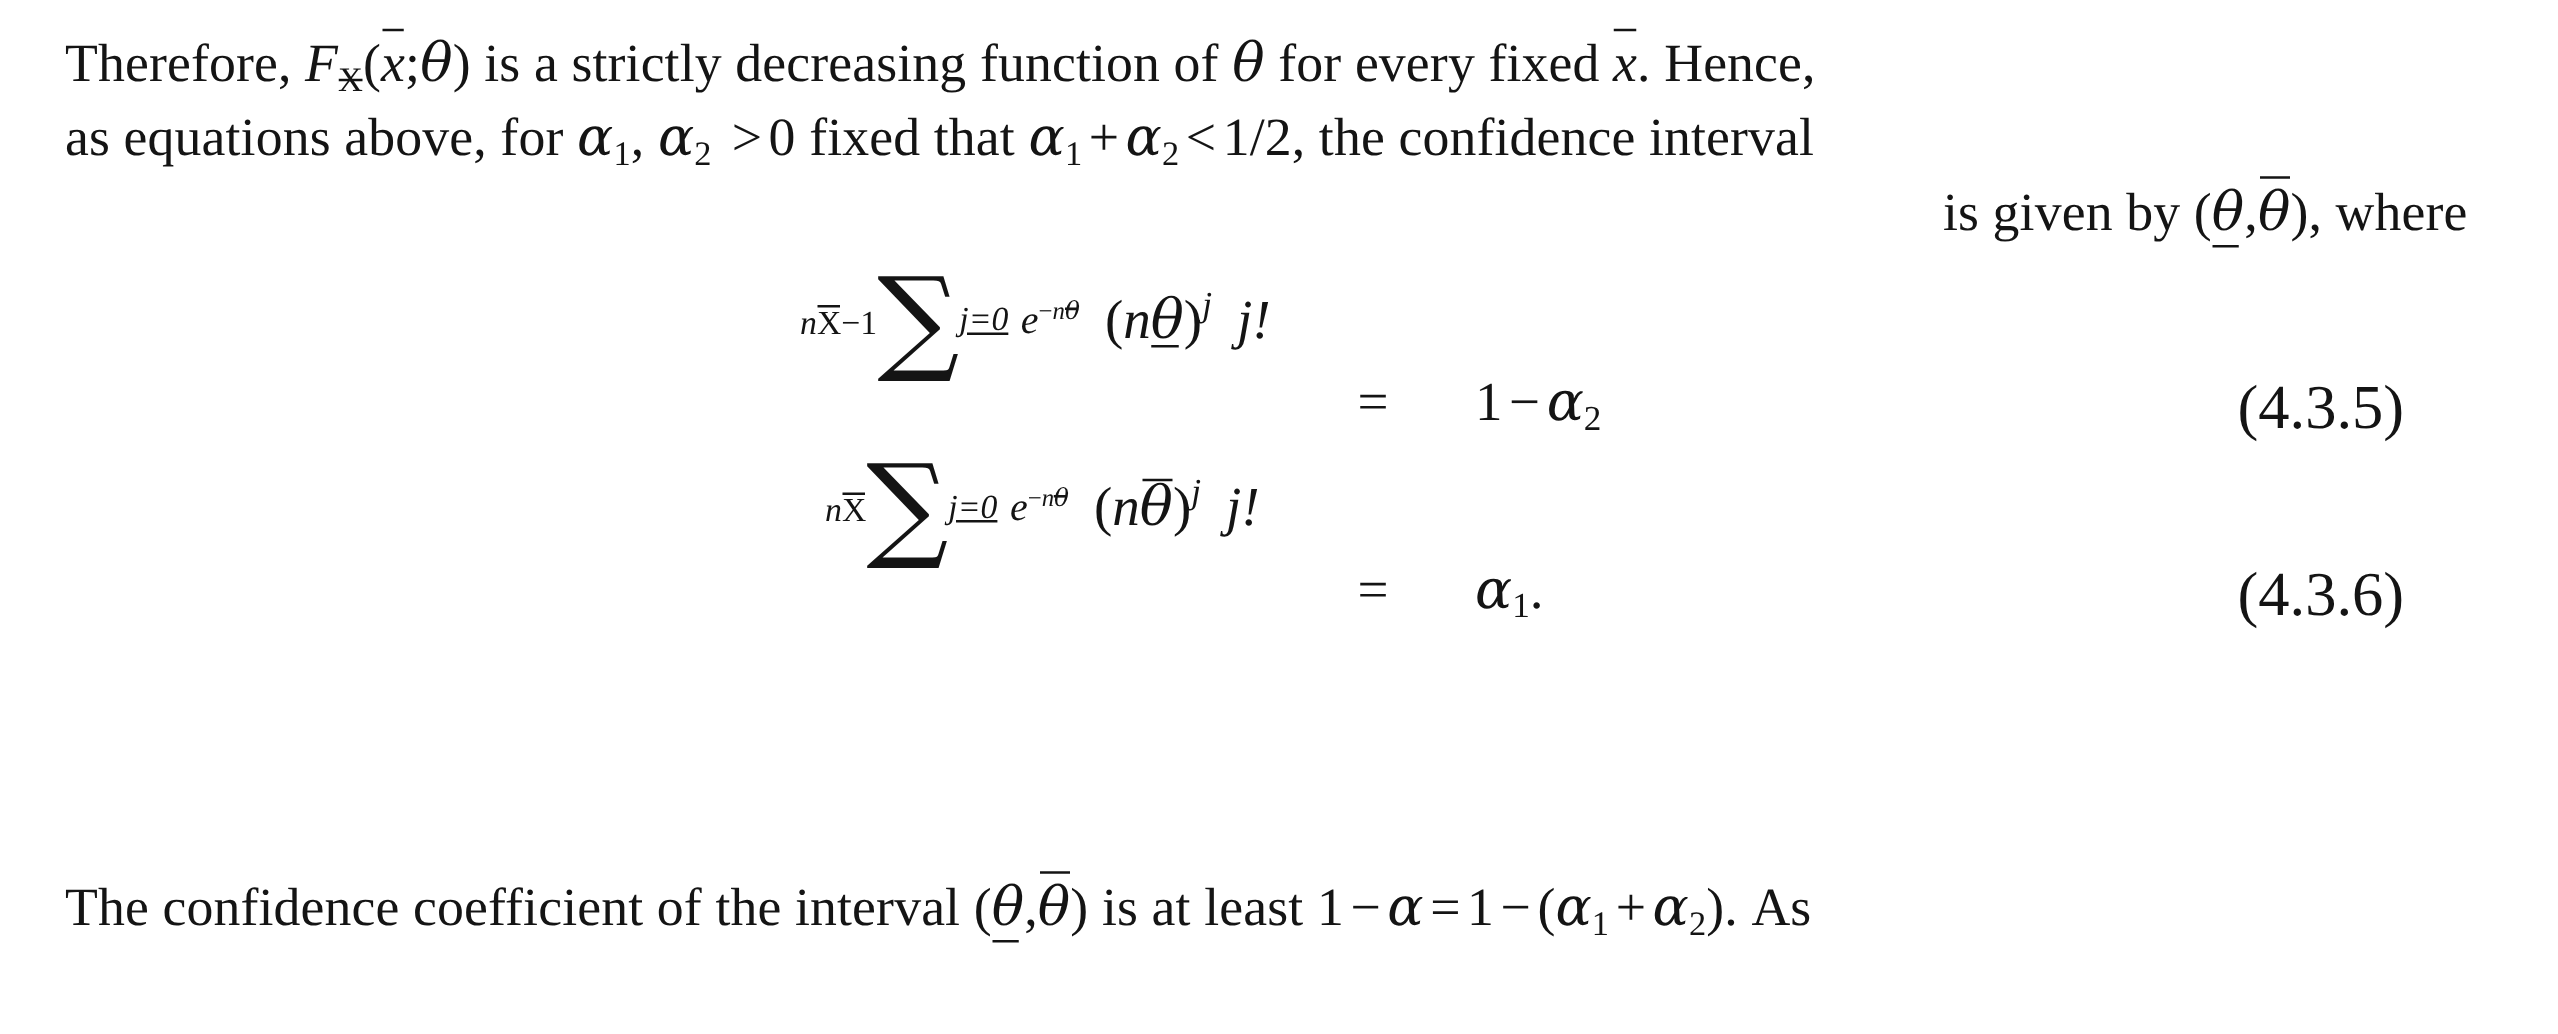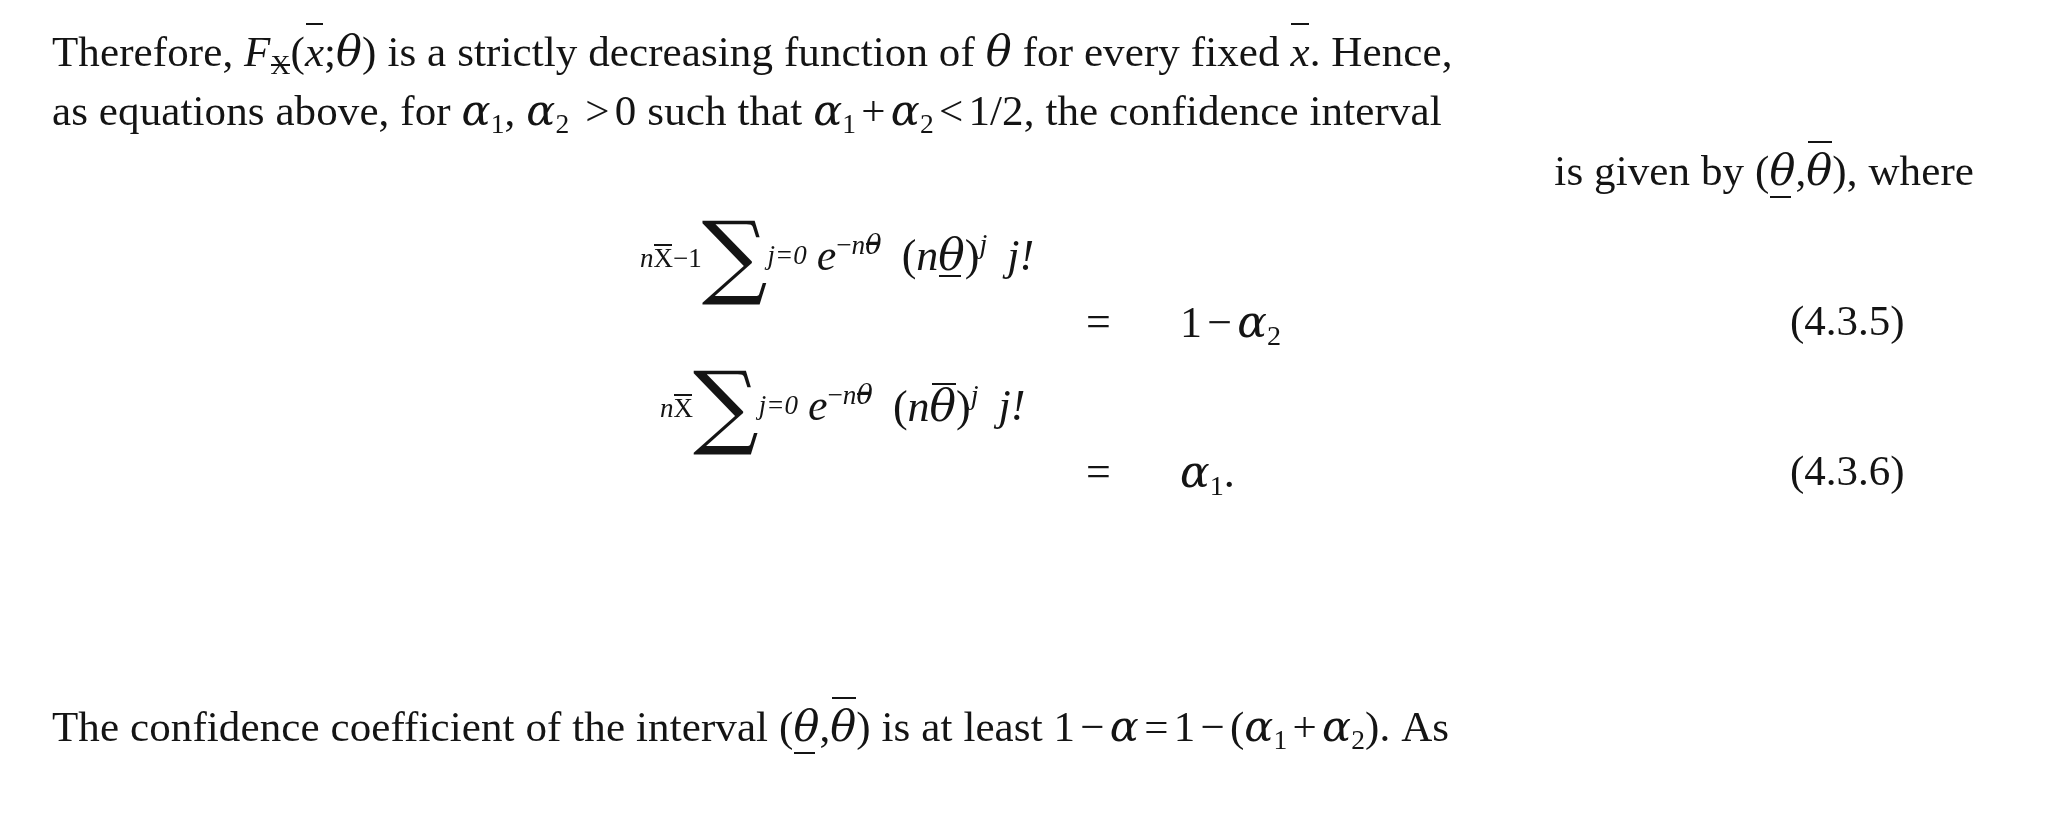--- a/index.html
+++ b/index.html
@@ -124,32 +124,32 @@
     line-height: 1;
     margin-right: 6px;
   }
   .sum .lim {
     font-size: 27px;
     font-style: italic;
     line-height: 1.05;
     white-space: nowrap;
   }
   .sum .lim.top { margin-bottom: -4px; }
-  .sum .lim.bot { margin-top: -2px; }
+  .sum .lim.bot { margin-top: -2px; text-decoration: underline; }
   .sum .sigma {
     font-size: 92px;
     line-height: 0.82;
     font-family: "DejaVu Serif", "Liberation Serif", serif;
     font-style: normal;
     display: block;
   }
 
   .expo {
     font-style: italic;
-    font-size: 44px;
+    font-size: 32px;
     margin-left: 4px;
     white-space: nowrap;
   }
   .expo sup.sp { vertical-align: 0.58em; font-size: 0.62em; }
 
   
   .frac {
     display: inline-flex;
     flex-direction: row;
     align-items: center;
@@ -178,21 +178,21 @@
   }
   .eqrhs {
     position: absolute;
     left: 1180px;
     font-size: 44px;
     white-space: nowrap;
   }
   .eqtag {
     position: absolute;
     left: 1790px;
-    font-size: 43px;
+    font-size: 50px;
     font-style: normal;
     white-space: nowrap;
   }
 </style>
 </head>
 <body>
 
 <div class="page">
 
   <div class="para p1">
@@ -204,21 +204,21 @@
       <span class="greek">θ</span>
       <span>for every fixed</span>
       <span class="ovl mi">x</span><span>. Hence,</span>
     </span>
 
     <span class="line">
       <span>as equations above, for</span>
       <span class="greek">α</span><sub class="sb"><span class="mup">1</span></sub><span class="mup">,</span>
       <span class="greek">α</span><sub class="sb"><span class="mup">2</span></sub>
       <span class="op">&gt;</span><span class="num">0</span>
-      <span>such that</span>
+      <span>fixed that</span>
       <span class="greek">α</span><sub class="sb"><span class="mup">1</span></sub><span class="op">+</span><span class="greek">α</span><sub class="sb"><span class="mup">2</span></sub><span class="op">&lt;</span><span class="num">1/2</span><span>, the confidence interval</span>
     </span>
 
     <span class="line flush">
       <span>is given by</span>
       <span class="mup">(</span><span class="unl tight greek">θ</span><span class="mup">,</span><span class="ovl tight greek">θ</span><span class="mup">)</span><span>, where</span>
     </span>
 
   </div>
 

